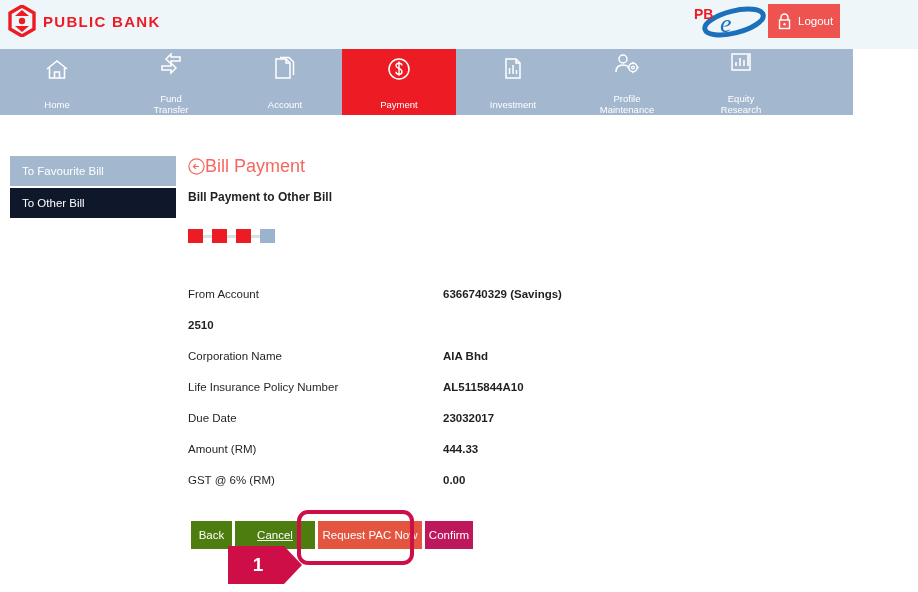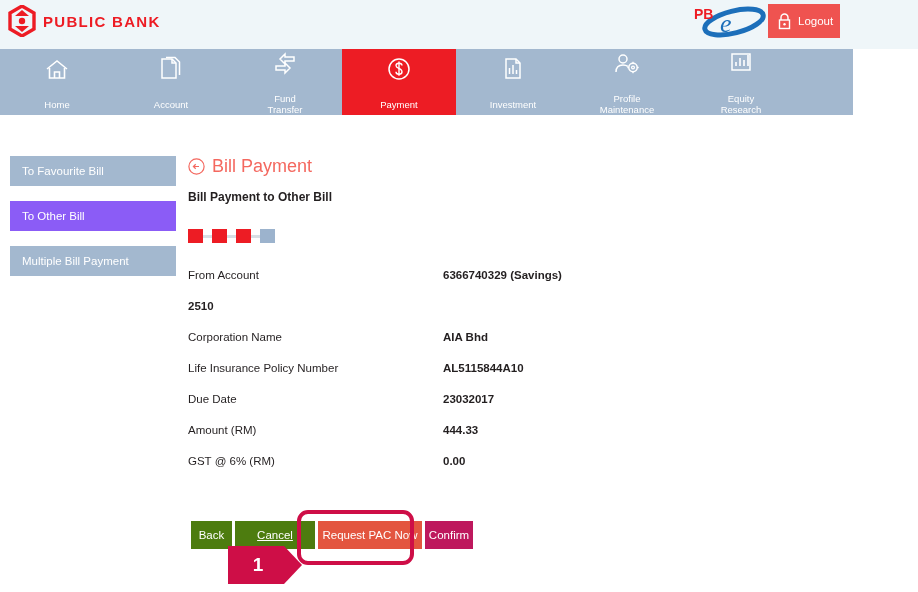--- a/index.html
+++ b/index.html
@@ -67,29 +67,29 @@
 
   
   .sidebar { position: absolute; left: 10px; top: 156px; width: 166px; }
   .side-item {
     width: 166px; height: 30px;
     background: #a3b8cf;
     color: #ffffff;
     font-size: 11.5px;
     display: flex; align-items: center;
     padding-left: 12px;
-    margin-bottom: 15px;
+    margin-bottom: 2px;
     cursor: pointer;
   }
-  .side-item.active { background: #8b5cf6; }
+  .side-item.active { background: #0f172a; }
 
   
   .main { position: absolute; left: 188px; top: 156px; width: 700px; }
   .page-title {
-    display: flex; align-items: center; gap: 7px;
+    display: flex; align-items: center; 
     color: #f4685f; font-size: 18px;
   }
   .back-circle {
     width: 17px; height: 17px; flex: 0 0 17px;
     display: block;
   }
   .subtitle {
     margin-top: 13px;
     font-size: 12px; font-weight: bold; color: #231f20;
   }
@@ -97,21 +97,21 @@
   .steps {
     margin-top: 25px;
     display: flex; align-items: center;
   }
   .step-box { width: 15px; height: 14px; background: #ed1c24; }
   .step-box.pending { background: #9cb3cd; }
   .step-line { width: 9px; height: 3px; background: #d8dfe5; }
 
   .form { margin-top: 26px; }
   .form-row {
-    display: flex; align-items: flex-start;
+    display: flex; align-items: flex-end;
     height: 31px;
   }
   .form-label {
     width: 255px; flex: 0 0 255px;
     font-size: 11.5px; color: #231f20;
   }
   .form-value {
     font-size: 11.5px; font-weight: bold; color: #231f20;
   }
 
@@ -195,38 +195,38 @@
         <path d="M3 11 L13 3 L23 11" fill="none" stroke="#ffffff" stroke-width="1.6"></path>
         <path d="M5.5 10 V20 H20.5 V10" fill="none" stroke="#ffffff" stroke-width="1.6"></path>
         <path d="M10.5 20 V14 H15.5 V20" fill="none" stroke="#ffffff" stroke-width="1.6"></path>
       </svg>
     </span>
     <span class="nav-label">Home</span>
   </div>
 
   <div class="nav-item">
     <span class="nav-icon">
+      <svg width="26" height="24" viewBox="0 0 26 24">
+        <path d="M13 2 L8 7 L13 12 L13 9 L22 9 L22 5 L13 5 Z" fill="none" stroke="#ffffff" stroke-width="1.5"></path>
+        <path d="M13 11 L18 16 L13 21 L13 18 L4 18 L4 14 L13 14 Z" fill="none" stroke="#ffffff" stroke-width="1.5"></path>
+      </svg>
+    </span>
+    <span class="nav-label">Fund
+Transfer</span>
+  </div>
+
+  <div class="nav-item">
+    <span class="nav-icon">
       <svg width="24" height="26" viewBox="0 0 24 26">
         <path d="M3 3 H13 L17 7 V22 H3 Z" fill="none" stroke="#ffffff" stroke-width="1.5"></path>
         <path d="M13 3 V7 H17" fill="none" stroke="#ffffff" stroke-width="1.5"></path>
         <path d="M7 1.5 H16 L20.5 6 V19" fill="none" stroke="#ffffff" stroke-width="1.5"></path>
       </svg>
     </span>
     <span class="nav-label">Account</span>
-  </div>
-
-  <div class="nav-item">
-    <span class="nav-icon">
-      <svg width="26" height="24" viewBox="0 0 26 24">
-        <path d="M13 2 L8 7 L13 12 L13 9 L22 9 L22 5 L13 5 Z" fill="none" stroke="#ffffff" stroke-width="1.5"></path>
-        <path d="M13 11 L18 16 L13 21 L13 18 L4 18 L4 14 L13 14 Z" fill="none" stroke="#ffffff" stroke-width="1.5"></path>
-      </svg>
-    </span>
-    <span class="nav-label">Fund
-Transfer</span>
   </div>
 
   <div class="nav-item active">
     <span class="nav-icon">
       <svg width="26" height="26" viewBox="0 0 26 26">
         <circle cx="13" cy="13" r="10" fill="none" stroke="#ffffff" stroke-width="1.5"></circle>
         <path d="M16 9.5 C16 8 14.5 7.3 13 7.3 C11.5 7.3 10 8 10 9.5 C10 12.8 16 12 16 15.8 C16 17.4 14.5 18.3 13 18.3 C11.5 18.3 10 17.4 10 15.8" fill="none" stroke="#ffffff" stroke-width="1.4"></path>
         <path d="M13 5.6 V19.8" stroke="#ffffff" stroke-width="1.4"></path>
       </svg>
     </span>
@@ -269,23 +269,20 @@
 Research</span>
   </div>
 </div>
 
 <div class="sidebar">
   <div class="side-item">
     <span>To Favourite Bill</span>
   </div>
   <div class="side-item active">
     <span>To Other Bill</span>
-  </div>
-  <div class="side-item">
-    <span>Multiple Bill Payment</span>
   </div>
 </div>
 
 <div class="main">
 
   <div class="page-title">
     <svg class="back-circle" viewBox="0 0 17 17">
       <circle cx="8.5" cy="8.5" r="7.6" fill="none" stroke="#f4685f" stroke-width="1.2"></circle>
       <path d="M11 8.5 H5.5 M7.7 6.3 L5.4 8.5 L7.7 10.7" fill="none" stroke="#f4685f" stroke-width="1.2"></path>
     </svg>

